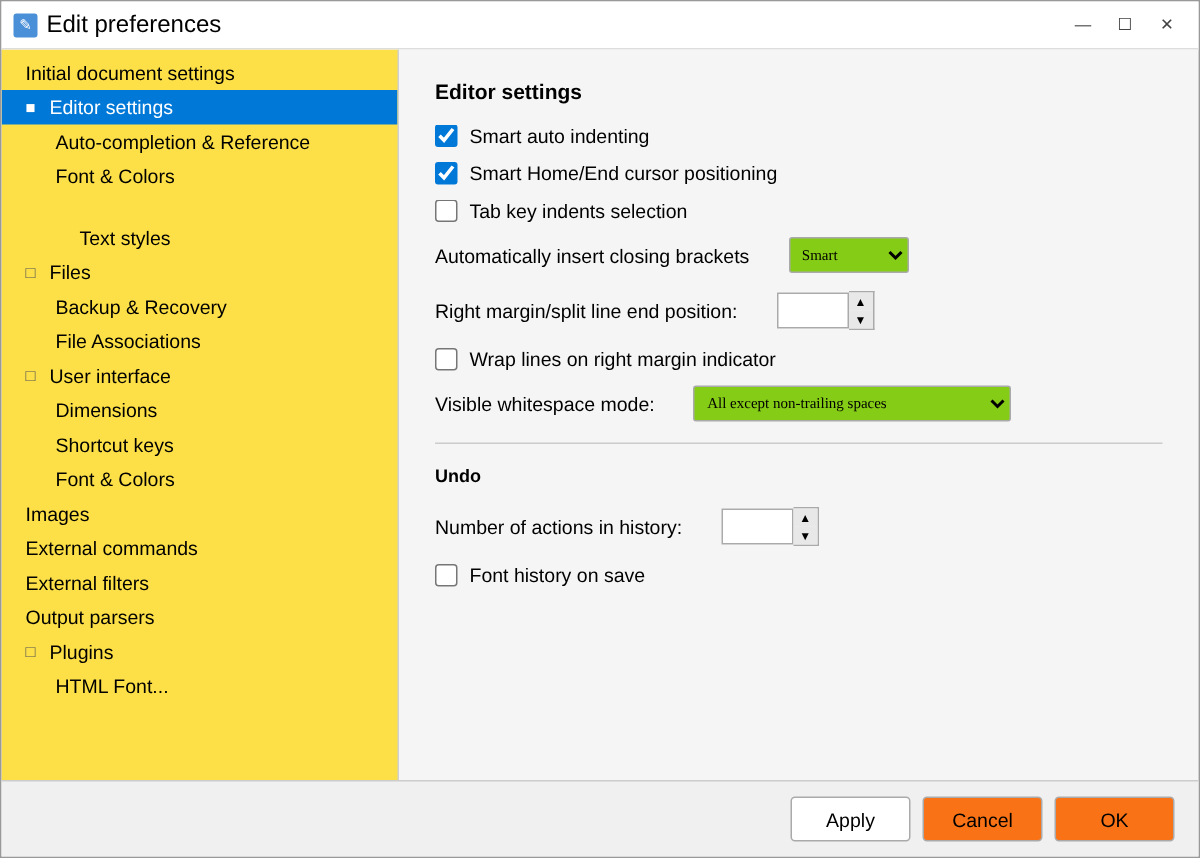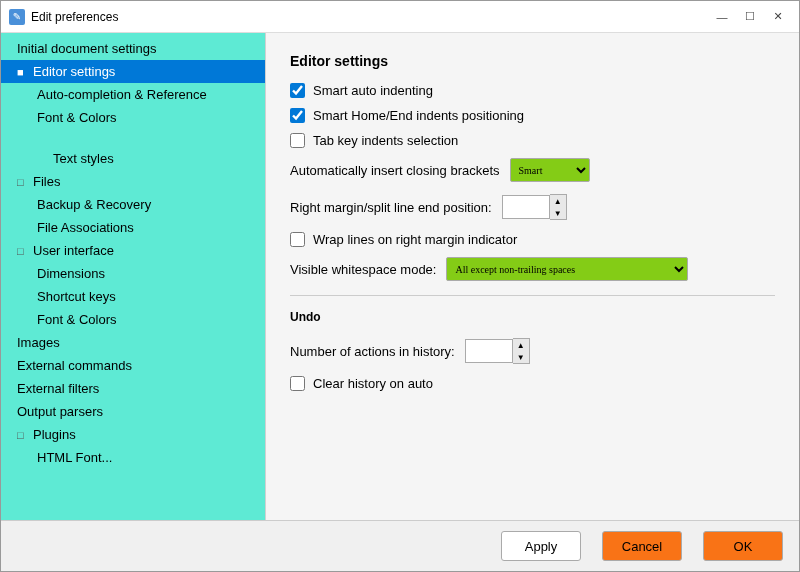--- a/index.html
+++ b/index.html
@@ -39,21 +39,21 @@
       background: #4a90d9;
       border-radius: 2px;
       display: flex;
       align-items: center;
       justify-content: center;
       color: white;
       font-size: 10px;
     }
     .title-bar-text {
       flex: 1;
-      font-size: 12px;
+      font-size: 16px;
       color: #000;
     }
     .title-bar-controls {
       display: flex;
       gap: 2px;
     }
     .title-btn {
       width: 26px;
       height: 22px;
       border: none;
@@ -66,21 +66,21 @@
       color: #444;
       border-radius: 2px;
     }
     .content {
       display: flex;
       flex: 1;
       overflow: hidden;
     }
     .sidebar {
       width: 265px;
-      background: #5eead4;
+      background: #fde047;
       border-right: 1px solid #d0d0d0;
       overflow-y: auto;
       flex-shrink: 0;
       padding: 4px 0;
     }
     .sidebar-item {
       padding: 4px 12px 4px 16px;
       cursor: pointer;
       color: #000;
       display: flex;
@@ -129,21 +129,21 @@
       cursor: pointer;
       accent-color: #0078d7;
     }
     .field-row {
       display: flex;
       align-items: center;
       margin-bottom: 12px;
     }
     .field-label {
       color: #000;
-      margin-right: 10px;
+      margin-right: 26px;
       white-space: nowrap;
     }
     select {
       height: 24px;
       border: 1px solid #aaa;
       background: #84cc16;
       padding: 0 4px;
       font-size: 10px;
       cursor: pointer;
       border-radius: 2px;
@@ -189,39 +189,39 @@
       font-size: 12px;
       font-weight: bold;
       color: #000;
       margin-bottom: 14px;
     }
     .footer {
       display: flex;
       justify-content: flex-end;
       align-items: flex-end;
       padding: 10px 16px;
-      gap: 21px;
+      gap: 8px;
       background: #f0f0f0;
       border-top: 1px solid #ccc;
       flex-shrink: 0;
     }
     .footer-btn {
       height: 30px;
       min-width: 80px;
       padding: 0 16px;
       border: 1px solid #aaa;
       background: #f97316;
       cursor: pointer;
       font-size: 13px;
       border-radius: 3px;
       color: #000;
     }
     .footer-btn.apply { background: #fff; }
     .visible-whitespace-select {
-      width: 242px;
+      width: 212px;
     }
     .closing-brackets-select {
       width: 80px;
     }
   </style>
 </head>
 <body>
 
 <div class="window">
 
@@ -303,21 +303,21 @@
     <div class="main-panel">
       <div class="section-title">Editor settings</div>
 
       <div class="checkbox-row">
         <input type="checkbox" id="cb-smart-indent" checked="" style="">
         <label for="cb-smart-indent">Smart auto indenting</label>
       </div>
 
       <div class="checkbox-row">
         <input type="checkbox" id="cb-smart-home" checked="" style="">
-        <label for="cb-smart-home">Smart Home/End indents positioning</label>
+        <label for="cb-smart-home">Smart Home/End cursor positioning</label>
       </div>
 
       <div class="checkbox-row">
         <input type="checkbox" id="cb-tab-indent" style="">
         <label for="cb-tab-indent">Tab key indents selection</label>
       </div>
 
       <div class="field-row">
         <span class="field-label">Automatically insert closing brackets</span>
         <select class="closing-brackets-select">
@@ -363,21 +363,21 @@
           <input type="text" class="spinner-input" style="">
           <div class="spinner-btns">
             <button class="spinner-btn">▲</button>
             <button class="spinner-btn">▼</button>
           </div>
         </div>
       </div>
 
       <div class="checkbox-row">
         <input type="checkbox" id="cb-clear-hist" style="">
-        <label for="cb-clear-hist">Clear history on auto</label>
+        <label for="cb-clear-hist">Font history on save</label>
       </div>
 
     </div>
   </div>
 
   <div class="footer">
     <button class="footer-btn apply">Apply</button>
     <button class="footer-btn">Cancel</button>
     <button class="footer-btn">OK</button>
   </div>

